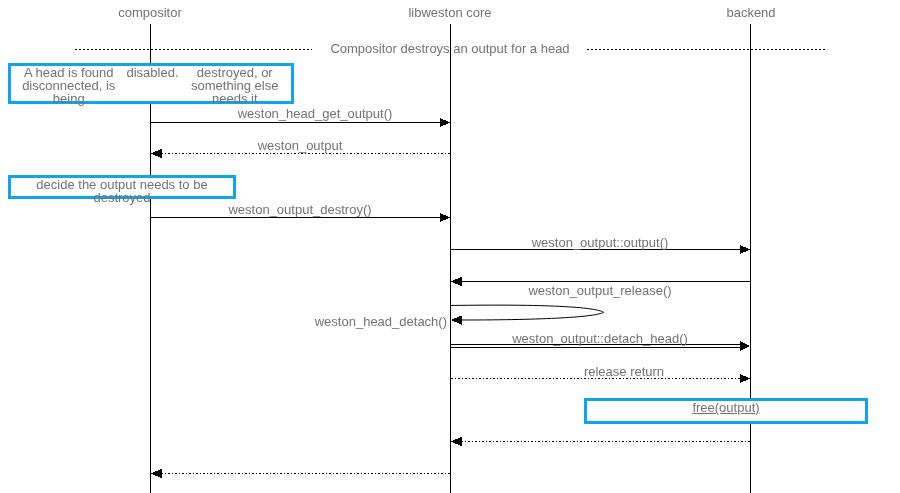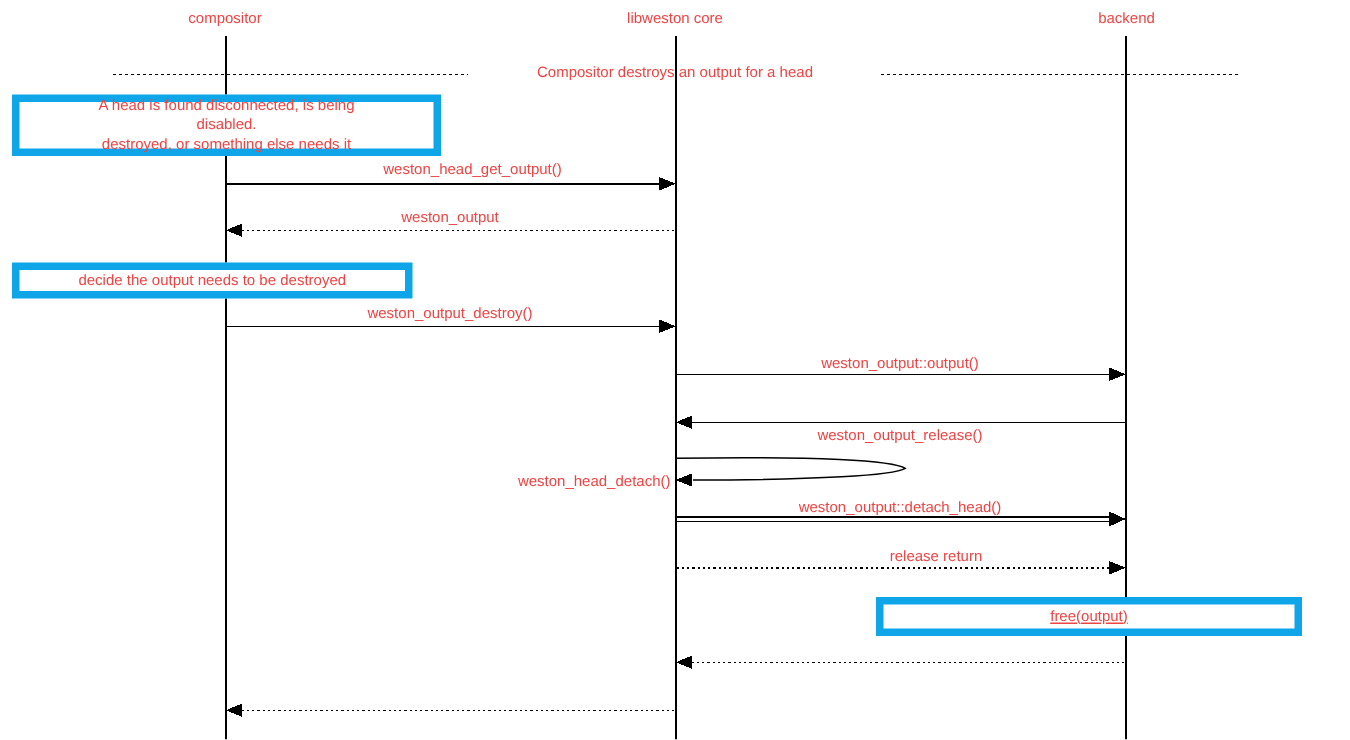--- a/index.html
+++ b/index.html
@@ -1,38 +1,37 @@
 <!DOCTYPE html>
 <html><head>
 <meta charset="utf-8">
 <style>
   html,body { margin:0; padding:0; background:#ffffff; }
   .canvas {
     position:relative;
     width:900px; height:493px;
     background:#ffffff;
-    color:#ef4444;
+    color:#737373;
     font-family:"Liberation Sans", sans-serif;
-    font-size:10px;
+    font-size:13px;
     overflow:hidden;
   }
   svg.layer { position:absolute; left:0; top:0; }
   .lbl {
     position:absolute;
     white-space:nowrap;
     line-height:13px;
   }
   .center { transform:translateX(-50%); }
   .note {
     position:absolute;
     box-sizing:border-box;
-    border:5px solid #0ea5e9;
+    border:3px solid #0ea5e9;
     background:#ffffff;
     display:flex;
-    flex-direction:column;
     justify-content:center;
     text-align:center;
     line-height:13px;
   }
   .note span { display:block; }
 </style>
 </head>
 <body>
 
 <div class="canvas">
@@ -82,21 +81,21 @@
   <div class="lbl center" style="left:450px; top:6px;">libweston core</div>
   <div class="lbl center" style="left:751px; top:6px;">backend</div>
 
   <div class="lbl center" style="left:450px; top:42px;">Compositor destroys an output for a head</div>
 
   <div class="note" style="left:8px; top:63px; width:286px; height:41px;">
     <span>A head is found disconnected, is being</span>
     <span>disabled.</span>
     <span>destroyed, or something else needs it</span>
   </div>
-  <div class="note" style="left:8px; top:175px; width:267px; height:24px;">
+  <div class="note" style="left:8px; top:175px; width:228px; height:24px;">
     <span>decide the output needs to be destroyed</span>
   </div>
   <div class="note" style="left:584px; top:398px; width:284px; height:26px;text-decoration:underline;">
     <span>free(output)</span>
   </div>
 
   <div class="lbl center" style="left:315px; top:107px;">weston_head_get_output()</div>
   <div class="lbl center" style="left:300px; top:139px;">weston_output</div>
   <div class="lbl center" style="left:300px; top:203px;">weston_output_destroy()</div>
   <div class="lbl center" style="left:600px; top:236px;">weston_output::output()</div>

